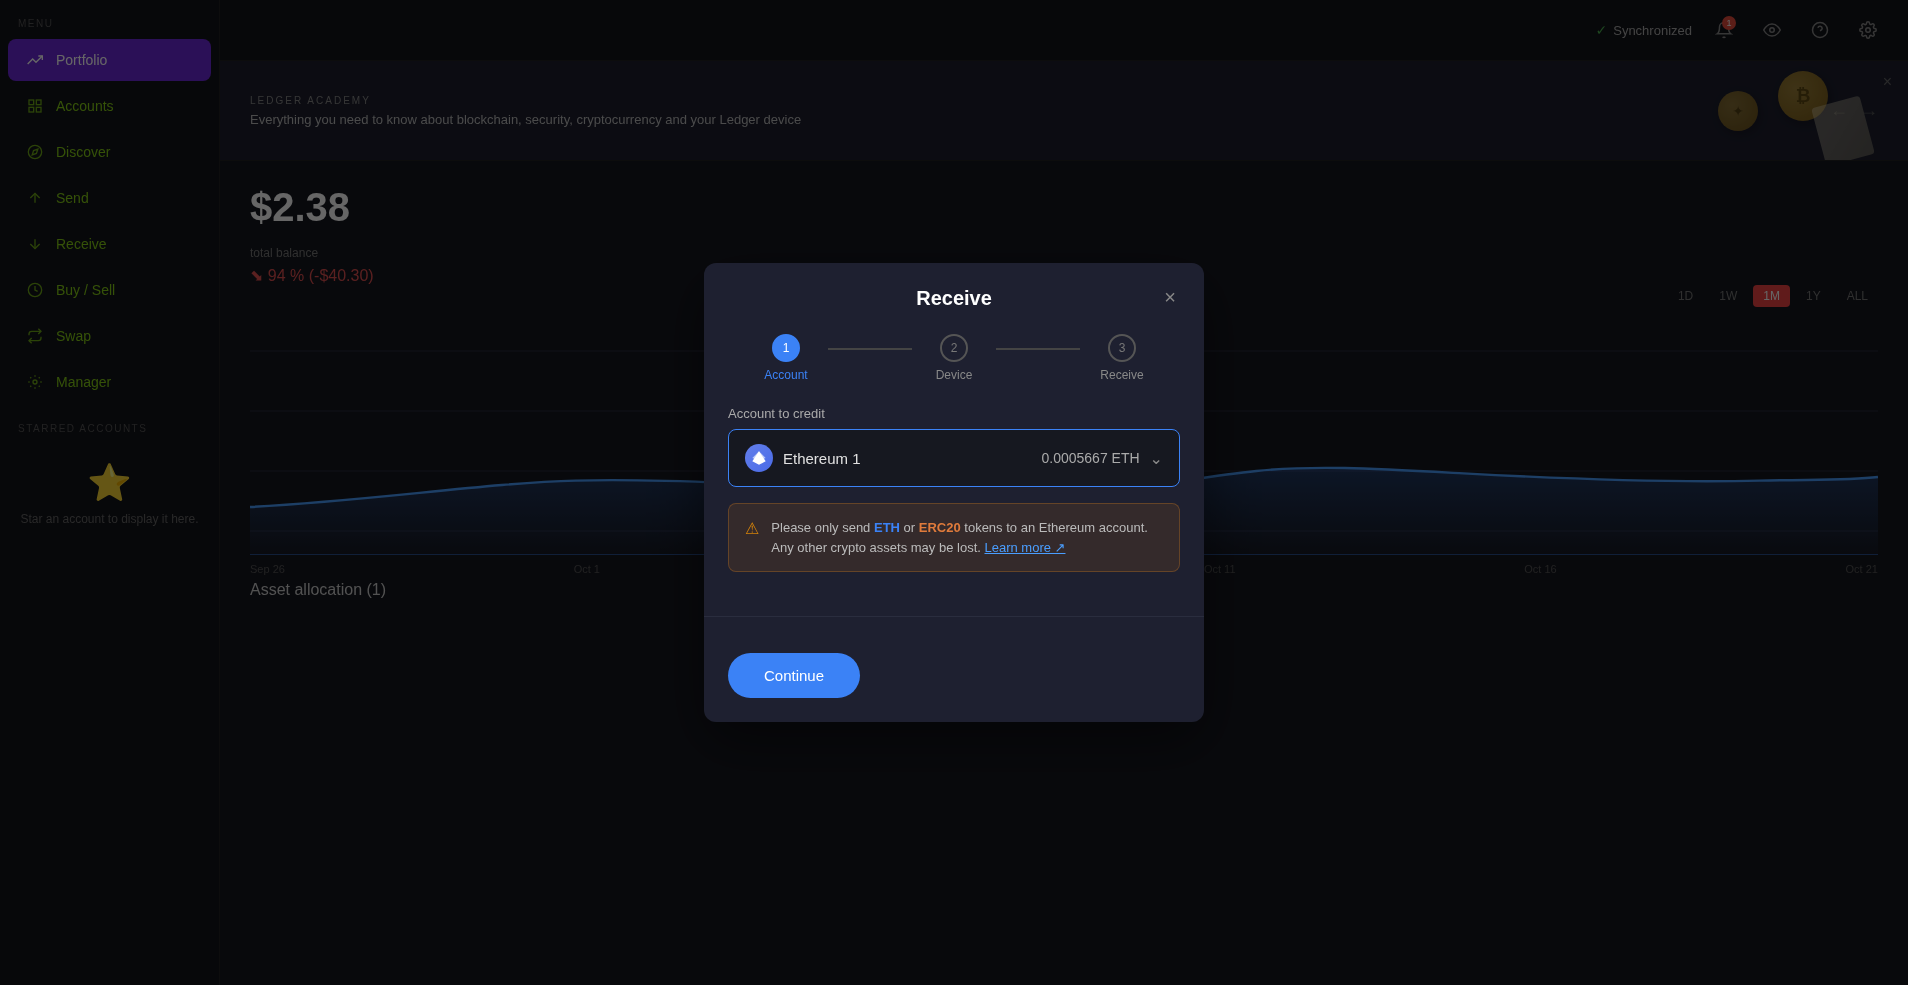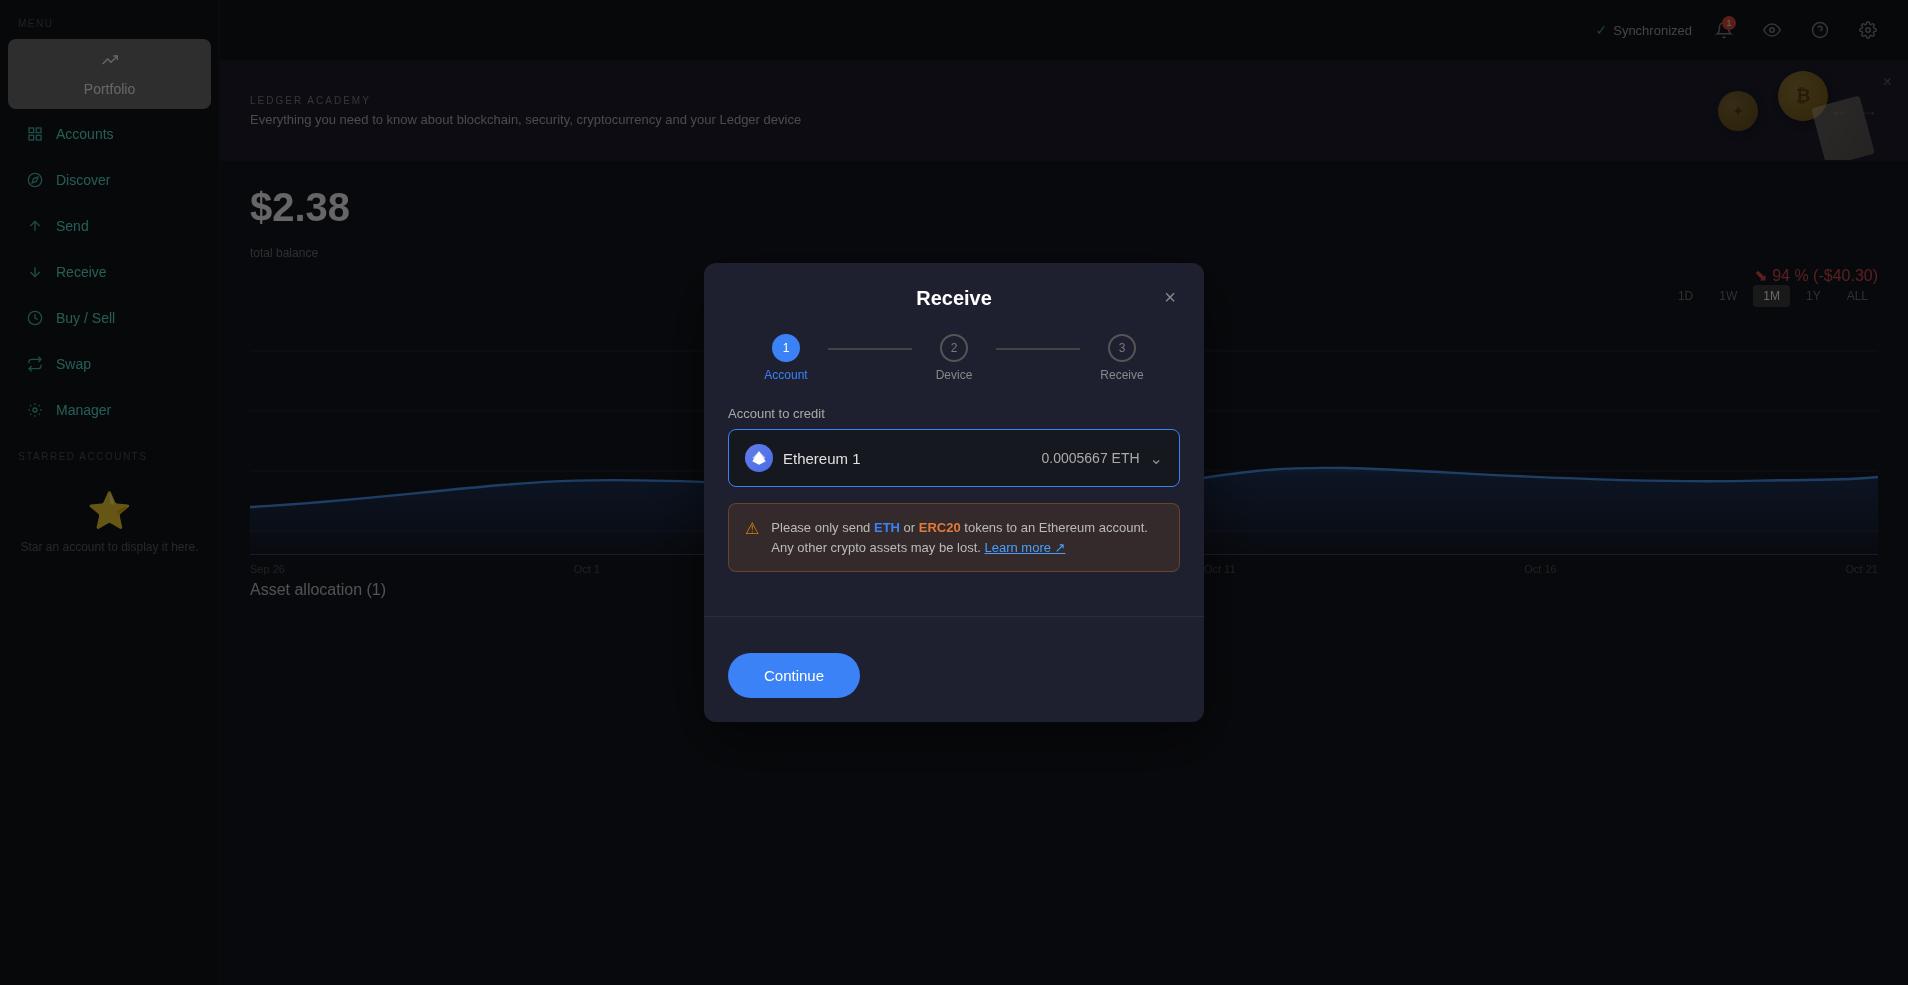--- a/index.html
+++ b/index.html
@@ -31,29 +31,28 @@
       padding: 18px 18px 8px;
       text-transform: uppercase;
     }
     .sidebar-item {
       display: flex;
       align-items: center;
       padding: 12px 18px;
       cursor: pointer;
       border-radius: 8px;
       margin: 2px 8px;
-      color: #5eead4;
+      color: #84cc16;
       font-size: 14px;
       gap: 12px;
       transition: background 0.15s;
     }
     .sidebar-item.active {
-      background: #737373;
+      background: #6d28d9;
       color: #fff;
-      flex-direction: column;
     }
     .sidebar-item .icon {
       width: 18px;
       height: 18px;
       display: flex;
       align-items: center;
       justify-content: center;
       opacity: 0.8;
     }
     .sidebar-item.active .icon { opacity: 1; }
@@ -187,21 +186,20 @@
       color: #777;
       margin-top: 16px;
     }
     .balance-change {
       color: #e05050;
       font-size: 16px;
       margin-top: 6px;
       display: flex;
       align-items: center;
       gap: 4px;
-      justify-content: flex-end;
     }
 
     
     .chart-container {
       padding: 0 30px;
       position: relative;
       height: 280px;
     }
     .chart-controls {
       position: absolute;
@@ -213,21 +211,21 @@
     .chart-btn {
       padding: 4px 10px;
       font-size: 12px;
       background: transparent;
       border: none;
       color: #777;
       cursor: pointer;
       border-radius: 4px;
     }
     .chart-btn.active {
-      background: #404040;
+      background: #ef4444;
       color: white;
     }
     .chart-svg {
       width: 100%;
       height: 240px;
       margin-top: 30px;
     }
     .chart-x-labels {
       display: flex;
       justify-content: space-between;

